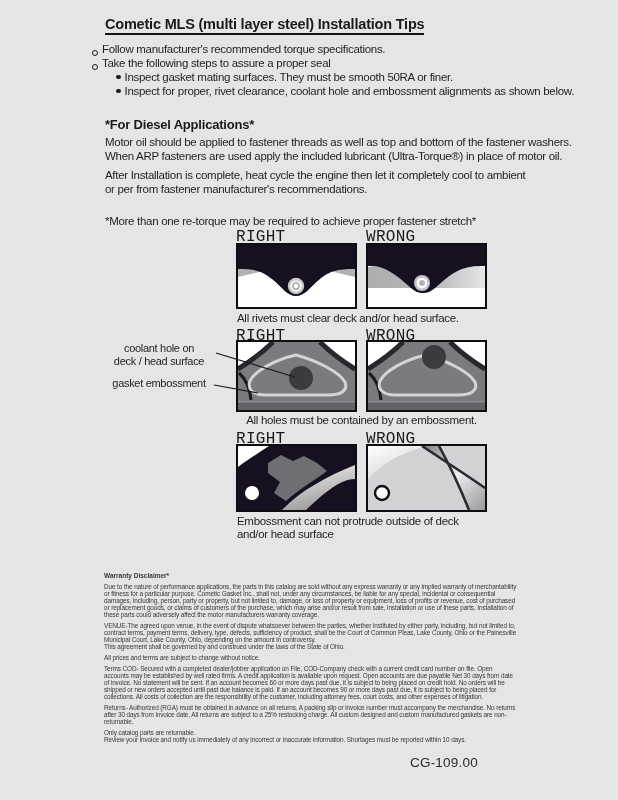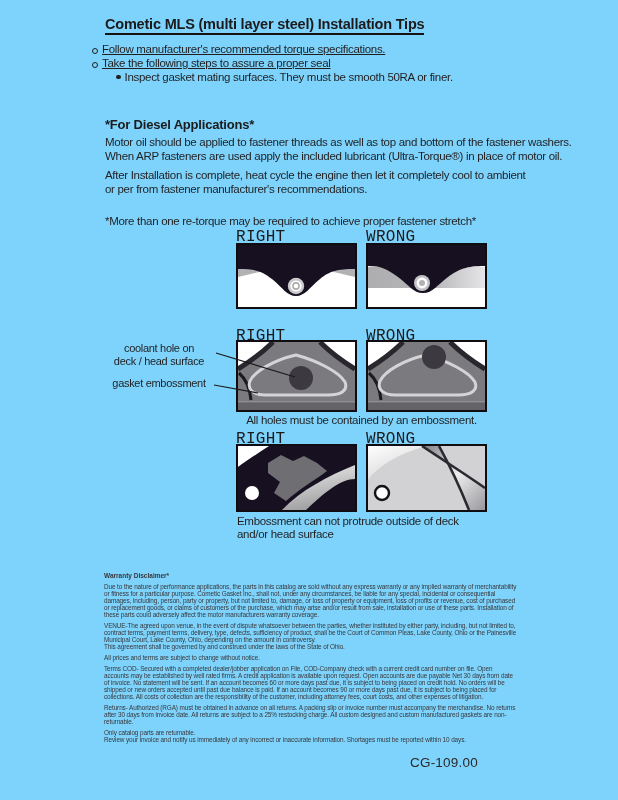--- a/index.html
+++ b/index.html
@@ -1,23 +1,23 @@
 <!DOCTYPE html>
 <html><head>
 <meta charset="utf-8">
 <style>
   html,body{margin:0;padding:0;background:#fff;}
-  #page{position:relative;width:618px;height:800px;background:#7dd3fc;overflow:hidden;
+  #page{position:relative;width:618px;height:800px;background:#e5e5e5;overflow:hidden;
         font-family:"Liberation Sans","DejaVu Sans",sans-serif;color:#1c1a1b;}
   .abs{position:absolute;}
   #title{left:105px;top:16px;font-size:14.5px;font-weight:bold;letter-spacing:-0.2px;
          border-bottom:2px solid #151314;padding-bottom:1px;display:inline-block;}
   .body-txt{font-size:11.5px;letter-spacing:-0.3px;line-height:14px;color:#211f20;}
   #bullet-list{left:92px;top:42px;}
-  .b-row{display:flex;align-items:center;line-height:14px;text-decoration:underline;}
+  .b-row{display:flex;align-items:flex-end;line-height:14px;}
   .b-marker{width:4px;height:4px;border:1.2px solid #211f20;border-radius:50%;
             margin:4.5px 4px 0 0;flex:0 0 auto;}
   .sb-row{display:flex;align-items:flex-start;line-height:14px;margin-left:24px;}
   .sb-marker{width:4.5px;height:4.5px;background:#211f20;border-radius:50%;
              margin:4.5px 4px 0 0;flex:0 0 auto;}
   #diesel-heading{left:105px;top:117px;font-size:13px;font-weight:bold;letter-spacing:-0.2px;}
   .para{left:105px;}
   .rw-label{width:121px;text-align:left;font-size:16px;letter-spacing:0.3px;
             font-weight:500;color:#1b191a;font-family:Liberation Mono, monospace;}
   .panel{width:117px;height:auto;border:2px solid #0f0d11;display:block;background:#fff;}
@@ -44,20 +44,24 @@
       <span>Follow manufacturer's recommended torque specifications.</span>
     </div>
     <div class="b-row">
       <span class="b-marker"></span>
       <span>Take the following steps to assure a proper seal</span>
     </div>
     <div class="sb-row">
       <span class="sb-marker"></span>
       <span>Inspect gasket mating surfaces.  They must be smooth 50RA or finer.</span>
     </div>
+    <div class="sb-row">
+      <span class="sb-marker"></span>
+      <span>Inspect for proper, rivet clearance, coolant hole and embossment alignments as shown below.</span>
+    </div>
   </div>
 
   <div id="diesel-heading" class="abs">*For Diesel Applications*</div>
 
   <div class="abs para body-txt" style="top:135px;">
     <div>Motor oil should be applied to fastener threads as well as top and bottom of the fastener washers.</div>
     <div>When ARP fasteners are used apply the included lubricant (Ultra-Torque®) in place of motor oil.</div>
   </div>
 
   <div class="abs para body-txt" style="top:168px;">
@@ -89,20 +93,21 @@
       </linearGradient>
     </defs>
     <rect width="117" height="62" fill="#ffffff"></rect>
     <rect x="0" y="22" width="117" height="21" fill="url(#r1wg)"></rect>
     <path d="M0,0 H117 V21 C98,21 91,24 80,32 C69,40 65,48 55,48 C45,48 41,40 30,32 C19,24 13,21 0,21 Z" fill="#171020"></path>
     <circle cx="54" cy="38" r="8" fill="#c4c4c6"></circle>
     <circle cx="54" cy="38" r="5.4" fill="#ffffff"></circle>
     <circle cx="54" cy="38" r="3" fill="#b2b2b4"></circle>
   </svg>
 
+  <div class="abs caption" style="left:237px;top:312px;">All rivets must clear deck and/or head surface.</div>
 
   <div class="abs rw-label" style="left:236px;top:327px;">RIGHT</div>
   <div class="abs rw-label" style="left:366px;top:327px;">WRONG</div>
 
   <div class="abs callout" style="left:100px;top:342px;">
     <div>coolant hole on</div>
     <div>deck / head surface</div>
   </div>
   <div class="abs callout" style="left:100px;top:377px;">gasket embossment</div>
 

